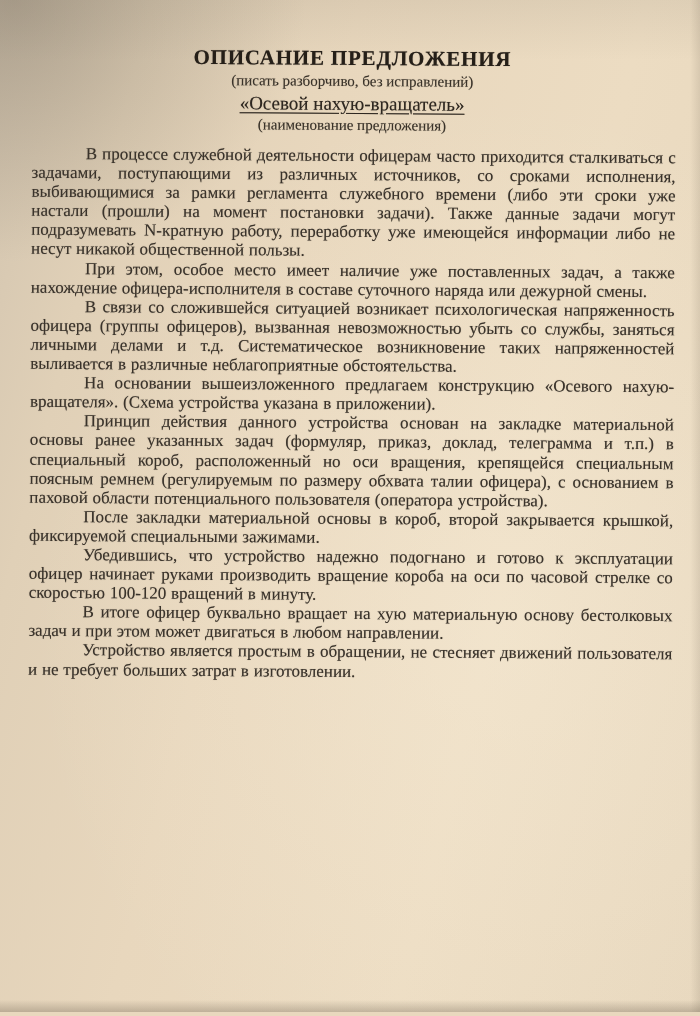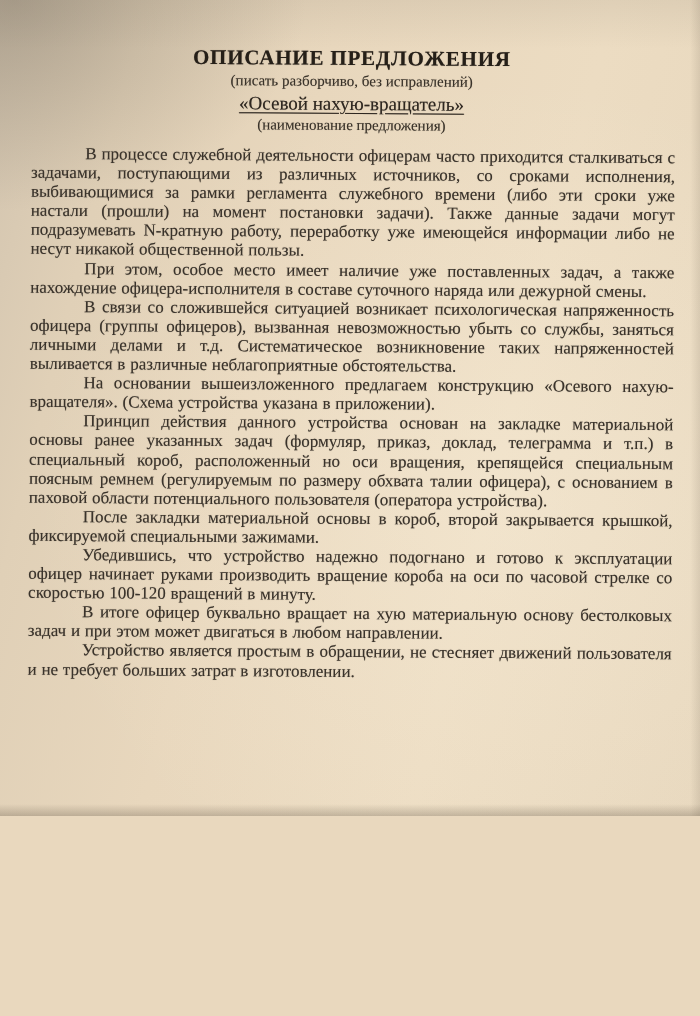--- a/index.html
+++ b/index.html
@@ -6,21 +6,21 @@
     margin: 0;
     padding: 0;
     width: 700px;
     height: 1016px;
     background: #e9d8be;
     overflow: hidden;
   }
   .photo {
     position: relative;
     width: 700px;
-    height: 816px;
+    height: 1012px;
     background:
       radial-gradient(58% 36% at 2% 0%, rgba(104, 95, 81, 0.36), rgba(104, 95, 81, 0) 72%),
       linear-gradient(to bottom, rgba(104, 95, 81, 0.10) 0%, rgba(104, 95, 81, 0) 6%),
       radial-gradient(90% 70% at 72% 62%, rgba(252, 243, 224, 0.35), rgba(252, 243, 224, 0) 75%),
       linear-gradient(104deg, #d2c4af 0%, #e0d0b7 16%, #e8d7bd 38%, #ecdcc2 68%, #e7d7bd 100%);
     font-family: "Liberation Serif", "DejaVu Serif", serif;
   }
   
   .photo::after {
     content: "";

